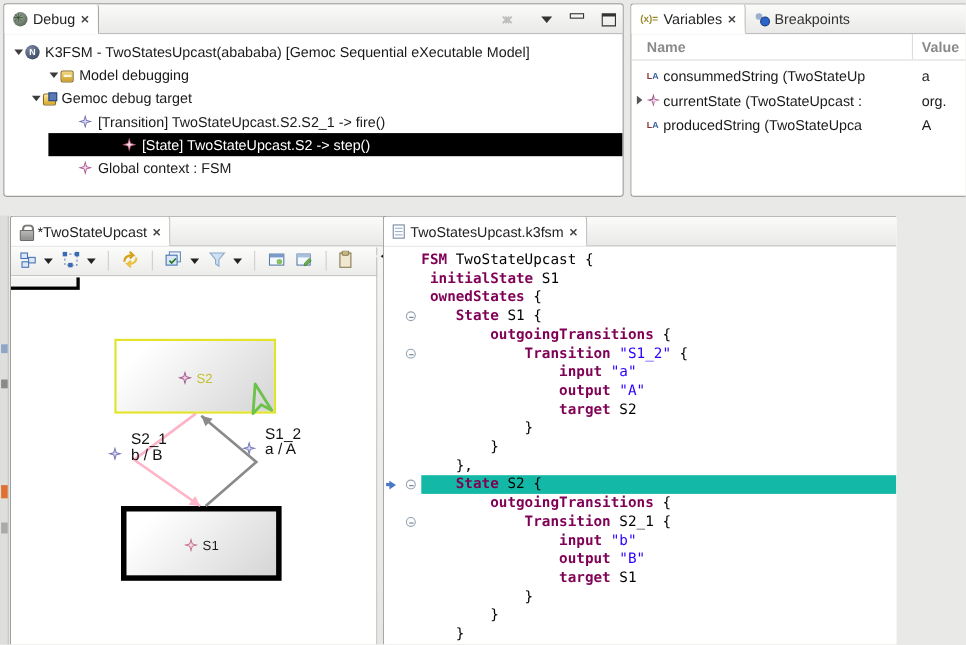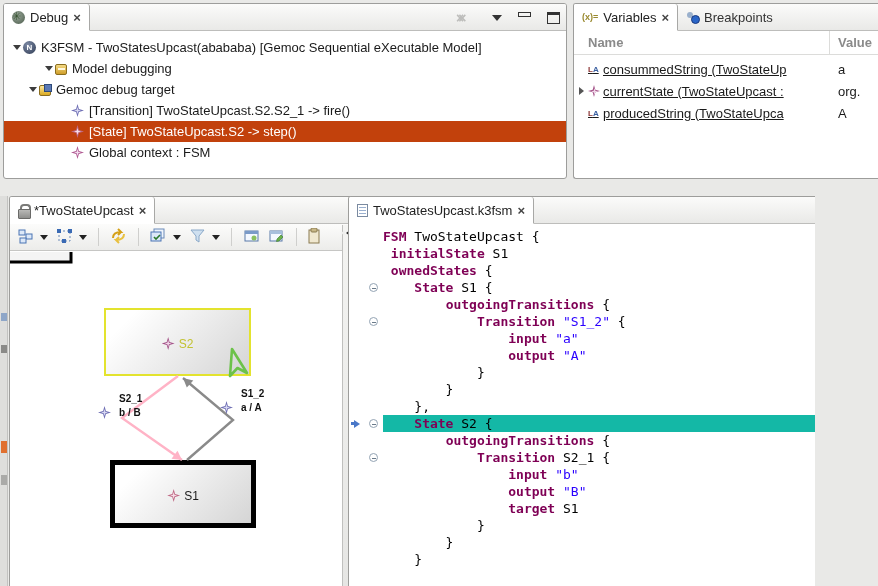--- a/index.html
+++ b/index.html
@@ -17,21 +17,21 @@
   
   .hdr-btns { position:absolute; right:6px; top:0; height:27px; display:flex; align-items:center; gap:16px; }
   .dbl-x { color:#bdbdbb; font-weight:bold; font-size:14px; letter-spacing:-6px; width:20px; }
   .tri-down { width:0; height:0; border-left:5px solid transparent; border-right:5px solid transparent; border-top:6px solid #333; }
   .min-btn { width:13px; height:5px; border:1.5px solid #333; margin-top:-6px; }
   .max-btn { width:13px; height:12px; border:1.5px solid #333; border-top-width:3px; }
 
   
   .tree { padding-top:6px; }
   .tree-row { height:21px; display:flex; align-items:center; white-space:nowrap; }
-  .tree-row.selected { background:#c2410c; color:#fff; }
+  .tree-row.selected { background:#000000; color:#fff;margin-left:40px; }
   .tw { width:13px; display:inline-flex; justify-content:center; flex:none; }
   .arr-exp { width:0; height:0; border-left:4px solid transparent; border-right:4px solid transparent; border-top:5px solid #3c3c3c; }
   .ticon { width:15px; height:14px; flex:none; margin-right:5px; position:relative; display:inline-block; }
 
   .icon-engine { border-radius:50%; background:radial-gradient(circle at 35% 30%, #7d8aa5, #2e3a52); width:13px; height:13px; color:#fff; font-size:8px; font-weight:bold; text-align:center; line-height:13px; }
   .icon-target  { background:linear-gradient(#ffe9a0,#d9a921); border:1px solid #8a6d1f; border-radius:2px; width:12px; height:11px; margin-top:2px; }
   .icon-target:after { content:""; position:absolute; right:-2px; top:-2px; width:6px; height:6px; background:#5b79b4; border:1px solid #2e4a7a; }
   .icon-pkg { background:linear-gradient(#f4d984,#cf9e2a); border:1px solid #8a6d1f; border-radius:2px; width:12px; height:11px; margin-top:2px; }
   .icon-pkg:after { content:""; position:absolute; left:2px; top:3px; width:7px; height:2px; background:#fff8e0; }
 
@@ -43,21 +43,21 @@
   .star-violet { background:#6f6fb4; } .star-violet i { background:#d8d8f2; }
   .star-magenta { background:#a5558a; } .star-magenta i { background:#f0d6e8; }
   .star-rose { background:#c06a86; } .star-rose i { background:#f6dde6; }
   .star-yellowctx { background:#b05a92; } .star-yellowctx i { background:#f3dcee; }
 
   
   .var-head { display:flex; height:24px; align-items:center; border-bottom:1px solid #dcdcda; color:#8a8a8a; font-weight:bold; }
   .vh-name { width:256px; padding-left:14px; border-right:1px solid #dcdcda; height:100%; display:flex; align-items:center; }
   .vh-val { padding-left:8px; }
   .var-row { display:flex; height:22px; align-items:center; }
-  .vr-name { width:256px; display:flex; align-items:center; overflow:hidden; white-space:nowrap; flex:none;text-decoration:underline; }
+  .vr-name { width:256px; display:flex; align-items:center; overflow:hidden; white-space:nowrap; flex:none; }
   .vr-val { padding-left:8px; white-space:nowrap; }
   .exp-cell { width:14px; flex:none; display:flex; justify-content:center; }
   .arr-col { width:0; height:0; border-top:4px solid transparent; border-bottom:4px solid transparent; border-left:5px solid #555; }
   .la-icon { font-size:8px; font-weight:bold; color:#3a5fa0; width:15px; flex:none; letter-spacing:0; }
   .la-icon b { color:#8a3030; }
 
   
   .bug-icon { width:13px; height:13px; border-radius:50%; background:radial-gradient(circle at 40% 35%, #9aa89a, #4a5a4a); position:relative; }
   .bug-icon:before { content:"✳"; position:absolute; left:0px; top:-1px; font-size:11px; color:#35502f; }
   .xeq-icon { font-size:9px; font-weight:bold; color:#9a8a30; white-space:nowrap; }
@@ -75,21 +75,21 @@
   .tb-item { display:flex; align-items:center; gap:3px; padding:2px 2px; }
   .tb-sep { width:1px; height:18px; background:#cfcfcd; margin:0 5px; }
   .tb-dd { width:0; height:0; border-left:4px solid transparent; border-right:4px solid transparent; border-top:5px solid #222; margin-left:3px; }
   .canvas { position:absolute; left:0; top:55px; right:13px; bottom:0; background:#fff; overflow:hidden; }
   .palette { position:absolute; right:0; top:28px; bottom:0; width:13px; background:linear-gradient(#f4f4f2,#e6e6e4); border-left:1px solid #c0c0be; }
   .pal-btn { margin:3px auto 0; width:0; height:0; border-top:5px solid transparent; border-bottom:5px solid transparent; border-right:7px solid #222; position:relative; left:0px; }
   .pal-btn:after { content:""; position:absolute; left:-5px; top:-3px; width:0; height:0; border-top:3px solid transparent; border-bottom:3px solid transparent; border-right:4px solid #f0f0ee; }
 
   .state-node { position:absolute; background:linear-gradient(135deg,#ffffff 15%,#d5d5d5 100%); display:flex; justify-content:center; padding-top:3px; }
   .state-label { display:flex; align-items:center; gap:4px; font-size:12px; }
-  .edge-label { position:absolute; font-size:10px; color:#111; line-height:14px;font-weight:bold; }
+  .edge-label { position:absolute; font-size:14px; color:#111; line-height:14px; }
   .edge-label .star4 { position:absolute; left:0; top:14px; }
   .edge-label .txt { margin-left:21px; white-space:pre; }
 
   
   .code-wrap { position:absolute; left:0; top:28px; right:0; bottom:0; background:#fff; overflow:hidden; font-family:"DejaVu Sans Mono", monospace; font-size:13px; }
   .code-line { display:flex; height:17px; align-items:flex-end; }
   .ann { width:15px; flex:none; height:100%; display:flex; align-items:center; justify-content:center; }
   .fold { width:19px; flex:none; height:100%; display:flex; align-items:center; justify-content:center; }
   .fold-minus { width:9px; height:9px; border:1px solid #93a3b3; border-radius:50%; position:relative; background:#fff; }
   .fold-minus:after { content:""; position:absolute; left:2px; top:3.5px; width:4px; height:1px; background:#6a7a8a; }
@@ -401,20 +401,25 @@
           <span class="ctext"><span class="pl">                </span><span class="kw">input</span><span class="pl"> </span><span class="str">"a"</span></span>
         </div>
         <div class="code-line">
           <span class="ann"></span>
           <span class="fold"></span>
           <span class="ctext"><span class="pl">                </span><span class="kw">output</span><span class="pl"> </span><span class="str">"A"</span></span>
         </div>
         <div class="code-line">
           <span class="ann"></span>
           <span class="fold"></span>
+          <span class="ctext"><span class="pl">                </span><span class="kw">target</span><span class="pl"> S2</span></span>
+        </div>
+        <div class="code-line">
+          <span class="ann"></span>
+          <span class="fold"></span>
           <span class="ctext"><span class="pl">            }</span></span>
         </div>
         <div class="code-line">
           <span class="ann"></span>
           <span class="fold"></span>
           <span class="ctext"><span class="pl">        }</span></span>
         </div>
         <div class="code-line">
           <span class="ann"></span>
           <span class="fold"></span>

